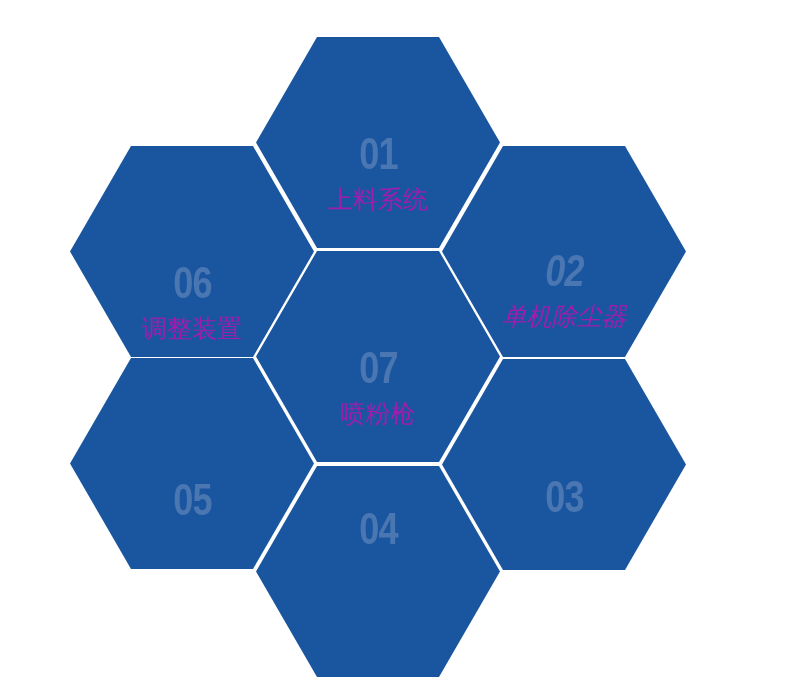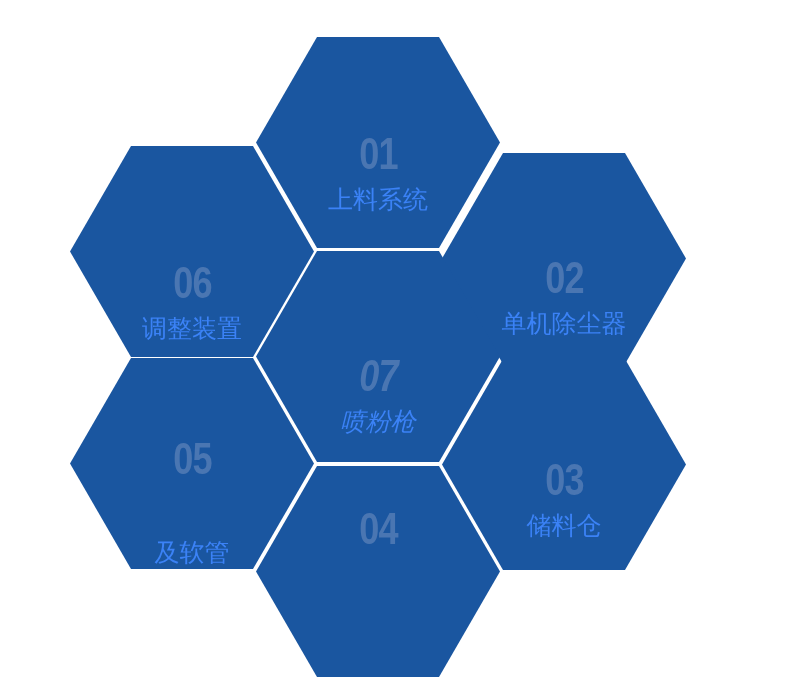--- a/index.html
+++ b/index.html
@@ -6,21 +6,21 @@
     body { width: 800px; height: 696px; position: relative; overflow: hidden;
            font-family: "DejaVu Sans", sans-serif; }
     .hex-wrap { position: absolute; width: 244px; height: 211px; }
     .hex-wrap svg { position: absolute; left: 0; top: 0; width: 244px; height: 211px; }
     .hex-wrap svg polygon { fill: #1a56a0; }
     .hex-content { position: absolute; left: 0; top: 0; width: 244px; height: 273px;
                    display: flex; flex-direction: column; align-items: center; justify-content: center; }
     .hex-num { font-family: "Liberation Sans", sans-serif; font-weight: bold; font-size: 44px;
                color: #4a76b2; line-height: 46px; letter-spacing: -1px;
                transform: scaleX(0.82); margin-bottom: 6px; }
-    .hex-label { font-family: "DejaVu Sans", sans-serif; color: #3b82f6; font-size: 25px;
+    .hex-label { font-family: "DejaVu Sans", sans-serif; color: #a21caf; font-size: 25px;
                  line-height: 33px; text-align: center; letter-spacing: 0px; }
   </style>
 </head>
 <body>
 
 <div class="hex-wrap" style="left:256px; top:37px;">
   <svg viewBox="0 0 244 211">
       <polygon points="61,0 183,0 244,105.5 183,211 61,211 0,105.5"></polygon>
     </svg>
   <div class="hex-content" style="padding-top:0px;">
@@ -32,57 +32,55 @@
 <div class="hex-wrap" style="left:70px; top:146px;">
   <svg viewBox="0 0 244 211">
       <polygon points="61,0 183,0 244,105.5 183,211 61,211 0,105.5"></polygon>
     </svg>
   <div class="hex-content" style="padding-top:20px;">
     <div class="hex-num">06</div>
     <div class="hex-label">调整装置</div>
   </div>
 </div>
 
-<div class="hex-wrap" style="left:442px; top:153px;">
+<div class="hex-wrap" style="left:442px; top:146px;font-style:italic;">
   <svg viewBox="0 0 244 211">
       <polygon points="61,0 183,0 244,105.5 183,211 61,211 0,105.5"></polygon>
     </svg>
   <div class="hex-content" style="padding-top:8px;">
     <div class="hex-num">02</div>
     <div class="hex-label">单机除尘器</div>
   </div>
 </div>
 
 <div class="hex-wrap" style="left:256px; top:251px;">
   <svg viewBox="0 0 244 211">
       <polygon points="61,0 183,0 244,105.5 183,211 61,211 0,105.5"></polygon>
     </svg>
-  <div class="hex-content" style="padding-top:8px;font-style:italic;">
+  <div class="hex-content" style="padding-top:0px;">
     <div class="hex-num">07</div>
     <div class="hex-label">喷粉枪</div>
   </div>
 </div>
 
 <div class="hex-wrap" style="left:70px; top:358px;">
   <svg viewBox="0 0 244 211">
       <polygon points="61,0 183,0 244,105.5 183,211 61,211 0,105.5"></polygon>
     </svg>
   <div class="hex-content" style="padding-top:8px;gap:48px;">
     <div class="hex-num">05</div>
-    <div class="hex-label">及软管</div>
   </div>
 </div>
 
 <div class="hex-wrap" style="left:442px; top:359px;">
   <svg viewBox="0 0 244 211">
       <polygon points="61,0 183,0 244,105.5 183,211 61,211 0,105.5"></polygon>
     </svg>
   <div class="hex-content" style="padding-top:4px;">
     <div class="hex-num">03</div>
-    <div class="hex-label">储料仓</div>
   </div>
 </div>
 
 <div class="hex-wrap" style="left:256px; top:466px;">
   <svg viewBox="0 0 244 211">
       <polygon points="61,0 183,0 244,105.5 183,211 61,211 0,105.5"></polygon>
     </svg>
   <div class="hex-content" style="justify-content:flex-start; padding-top:40px; box-sizing:border-box;">
     <div class="hex-num">04</div>
   </div>

